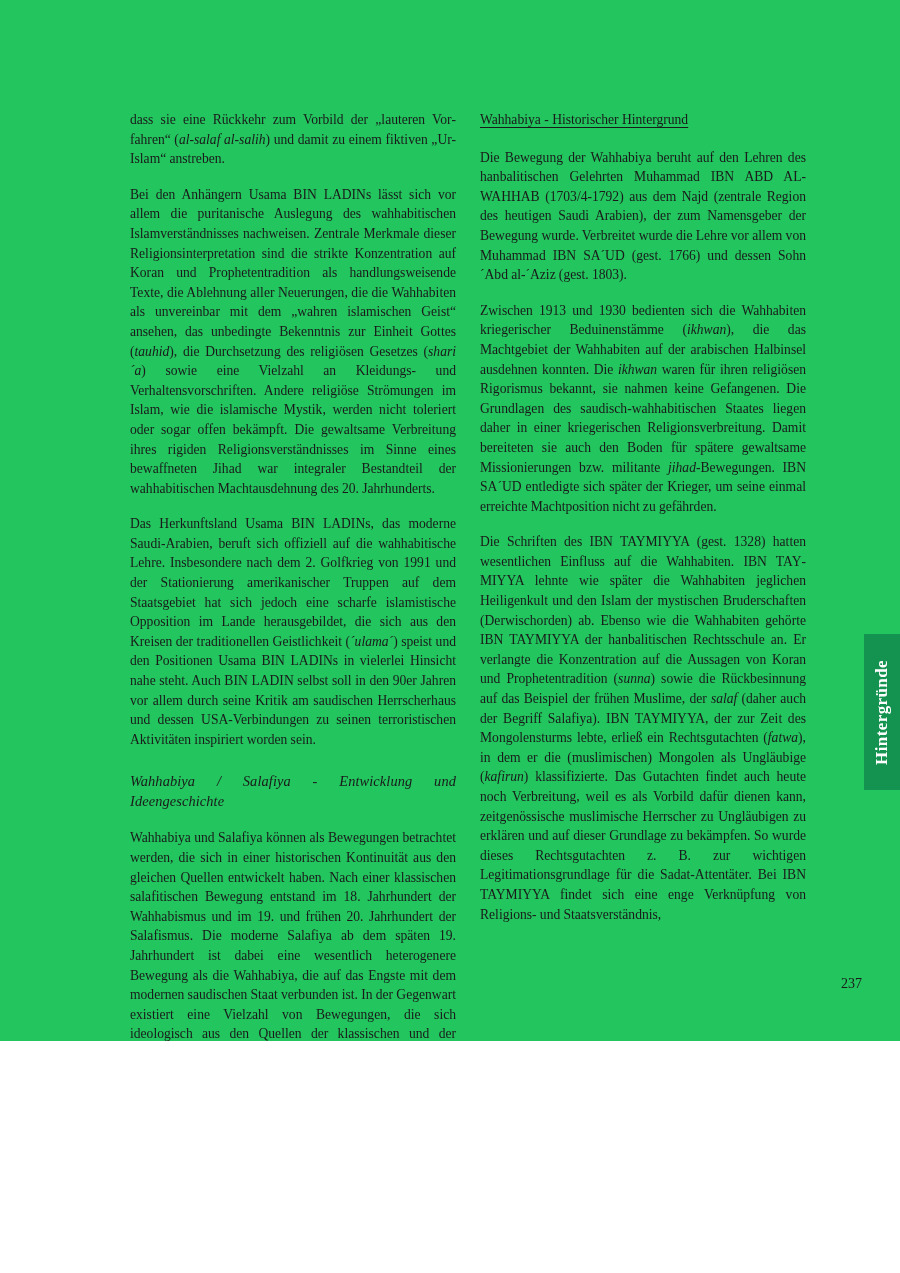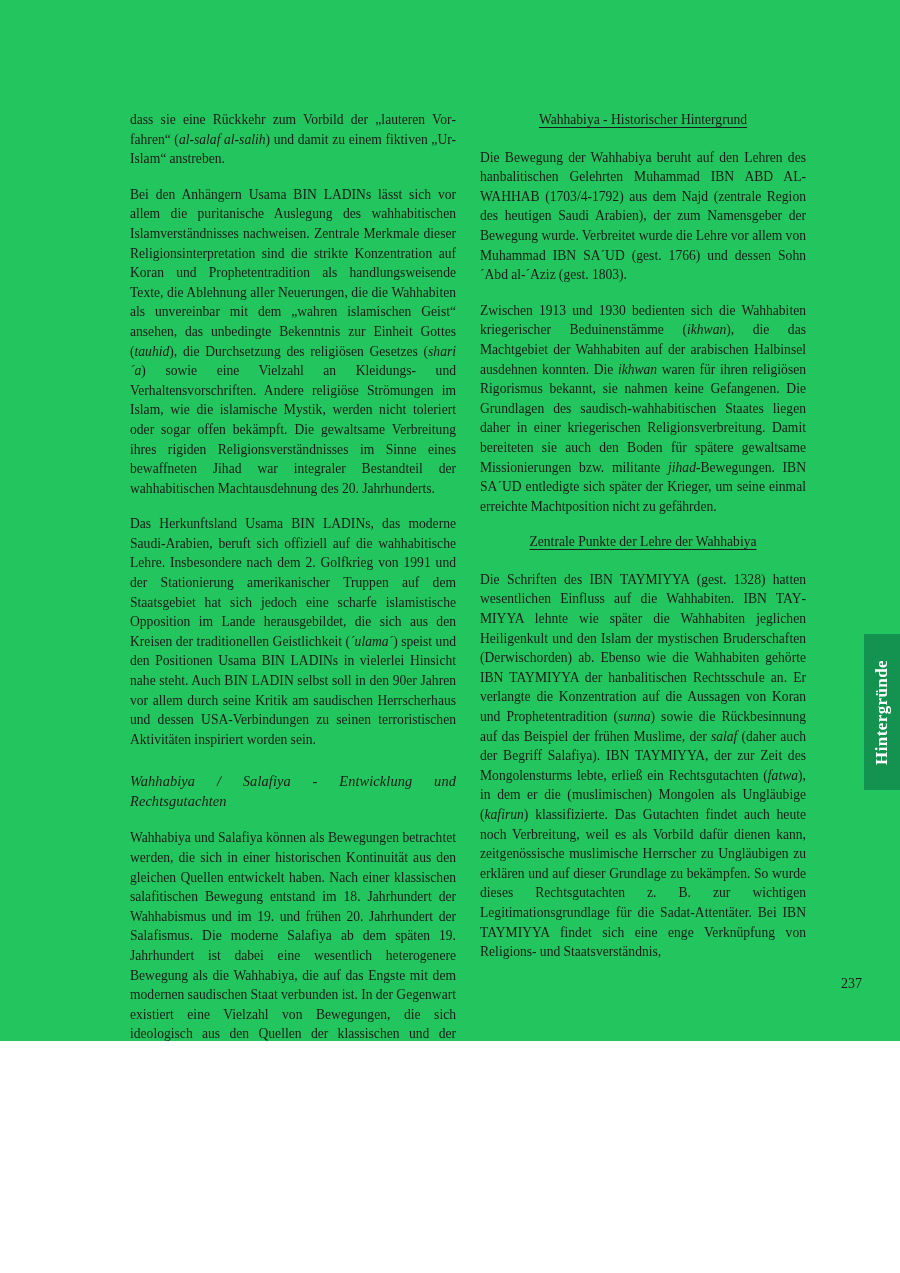--- a/index.html
+++ b/index.html
@@ -45,21 +45,21 @@
     font-style: italic;
   }
 
   
   .subhead {
     margin: 0 0 18px 0;
     font-size: 13.6px;
     line-height: 19.6px;
     text-decoration: underline;
     text-underline-offset: 3px;
-    text-align: center;
+    text-align: left;
   }
   .subhead.spaced {
     margin-top: 14px;
   }
 
   
   .sectionhead {
     margin: 22px 0 17px 0;
     font-size: 14.4px;
     line-height: 20px;
@@ -110,36 +110,35 @@
   <div class="columns">
 
     <div class="col">
 
       <p class="para first">dass sie eine Rückkehr zum Vorbild der „lauteren Vor­fahren“ (<em class="ital">al-salaf al-salih</em>) und damit zu einem fiktiven „Ur-Islam“ anstreben.</p>
 
       <p class="para">Bei den Anhängern Usama BIN LADINs lässt sich vor allem die puritanische Auslegung des wahhabitischen Islamverständnisses nachweisen. Zentrale Merkmale dieser Religionsinterpretation sind die strikte Konzen­tration auf Koran und Prophetentradition als hand­lungsweisende Texte, die Ablehnung aller Neuerun­gen, die die Wahhabiten als unvereinbar mit dem „wah­ren islamischen Geist“ ansehen, das unbedingte Be­kenntnis zur Einheit Gottes (<em class="ital">tauhid</em>), die Durchsetzung des religiösen Gesetzes (<em class="ital">shari´a</em>) sowie eine Vielzahl an Kleidungs- und Verhaltensvorschriften. Andere religi­öse Strömungen im Islam, wie die islamische Mystik, werden nicht toleriert oder sogar offen bekämpft. Die gewaltsame Verbreitung ihres rigiden Religionsver­ständnisses im Sinne eines bewaffneten Jihad war inte­graler Bestandteil der wahhabitischen Machtausdeh­nung des 20. Jahrhunderts.</p>
 
       <p class="para">Das Herkunftsland Usama BIN LADINs, das moderne Saudi-Arabien, beruft sich offiziell auf die wahhabiti­sche Lehre. Insbesondere nach dem 2. Golfkrieg von 1991 und der Stationierung amerikanischer Truppen auf dem Staatsgebiet hat sich jedoch eine scharfe isla­mistische Opposition im Lande herausgebildet, die sich aus den Kreisen der traditionellen Geistlichkeit (<em class="ital">´ulama´</em>) speist und den Positionen Usama BIN LA­DINs in vielerlei Hinsicht nahe steht. Auch BIN LADIN selbst soll in den 90er Jahren vor allem durch seine Kritik am saudischen Herrscherhaus und dessen USA-Verbindungen zu seinen terroristischen Aktivitä­ten inspiriert worden sein.</p>
 
-      <p class="sectionhead">Wahhabiya / Salafiya - Entwicklung und Rechtsgutachten</p>
+      <p class="sectionhead">Wahhabiya / Salafiya - Entwicklung und Ideengeschichte</p>
 
       <p class="para">Wahhabiya und Salafiya können als Bewegungen be­trachtet werden, die sich in einer historischen Konti­nuität aus den gleichen Quellen entwickelt haben. Nach einer klassischen salafitischen Bewegung ent­stand im 18. Jahrhundert der Wahhabismus und im 19. und frühen 20. Jahrhundert der Salafismus. Die mo­derne Salafiya ab dem späten 19. Jahrhundert ist dabei eine wesentlich heterogenere Bewegung als die Wah­habiya, die auf das Engste mit dem modernen saudi­schen Staat verbunden ist. In der Gegenwart existiert eine Vielzahl von Bewegungen, die sich ideologisch aus den Quellen der klassischen und der modernen Salafiya sowie der Wahhabiya speisen.</p>
 
     </div>
 
     <div class="col">
 
       <p class="subhead">Wahhabiya - Historischer Hintergrund</p>
 
       <p class="para">Die Bewegung der Wahhabiya beruht auf den Lehren des hanbalitischen Gelehrten Muhammad IBN ABD AL-WAHHAB (1703/4-1792) aus dem Najd (zen­trale Region des heutigen Saudi Arabien), der zum Namensgeber der Bewegung wurde. Verbreitet wurde die Lehre vor allem von Muhammad IBN SA´UD (gest. 1766) und dessen Sohn ´Abd al-´Aziz (gest. 1803).</p>
 
 
       <p class="para">Zwischen 1913 und 1930 bedienten sich die Wahhabi­ten kriegerischer Beduinenstämme (<em class="ital">ikhwan</em>), die das Machtgebiet der Wahhabiten auf der arabischen Halb­insel ausdehnen konnten. Die <em class="ital">ikhwan</em> waren für ihren religiösen Rigorismus bekannt, sie nahmen keine Ge­fangenen. Die Grundlagen des saudisch-wahhabiti­schen Staates liegen daher in einer kriegerischen Reli­gionsverbreitung. Damit bereiteten sie auch den Boden für spätere gewaltsame Missionierungen bzw. militante <em class="ital">jihad</em>-Bewegungen. IBN SA´UD entledigte sich später der Krieger, um seine einmal erreichte Machtposition nicht zu gefährden.</p>
 
-      <p class="subhead spaced">Zentrale Punkte der Lehre der Wahhabiya</p>
 
       <p class="para">Die Schriften des IBN TAYMIYYA (gest. 1328) hatten wesentlichen Einfluss auf die Wahhabiten. IBN TAY­MIYYA lehnte wie später die Wahhabiten jeglichen Heiligenkult und den Islam der mystischen Bruder­schaften (Derwischorden) ab. Ebenso wie die Wahha­biten gehörte IBN TAYMIYYA der hanbalitischen Rechtsschule an. Er verlangte die Konzentration auf die Aussagen von Koran und Prophetentradition (<em class="ital">sunna</em>) sowie die Rückbesinnung auf das Beispiel der frühen Muslime, der <em class="ital">salaf</em> (daher auch der Begriff Sala­fiya). IBN TAYMIYYA, der zur Zeit des Mongolen­sturms lebte, erließ ein Rechtsgutachten (<em class="ital">fatwa</em>), in dem er die (muslimischen) Mongolen als Ungläubige (<em class="ital">kafirun</em>) klassifizierte. Das Gutachten findet auch heute noch Verbreitung, weil es als Vorbild dafür die­nen kann, zeitgenössische muslimische Herrscher zu Ungläubigen zu erklären und auf dieser Grundlage zu bekämpfen. So wurde dieses Rechtsgutachten z. B. zur wichtigen Legitimationsgrundlage für die Sadat-At­tentäter. Bei IBN TAYMIYYA findet sich eine enge Verknüpfung von Religions- und Staatsverständnis,</p>
 
     </div>
   </div>
 
   <div class="side-tab" style="background: rgb(20, 147, 80);">
     <span>Hintergründe</span>
   </div>
 

